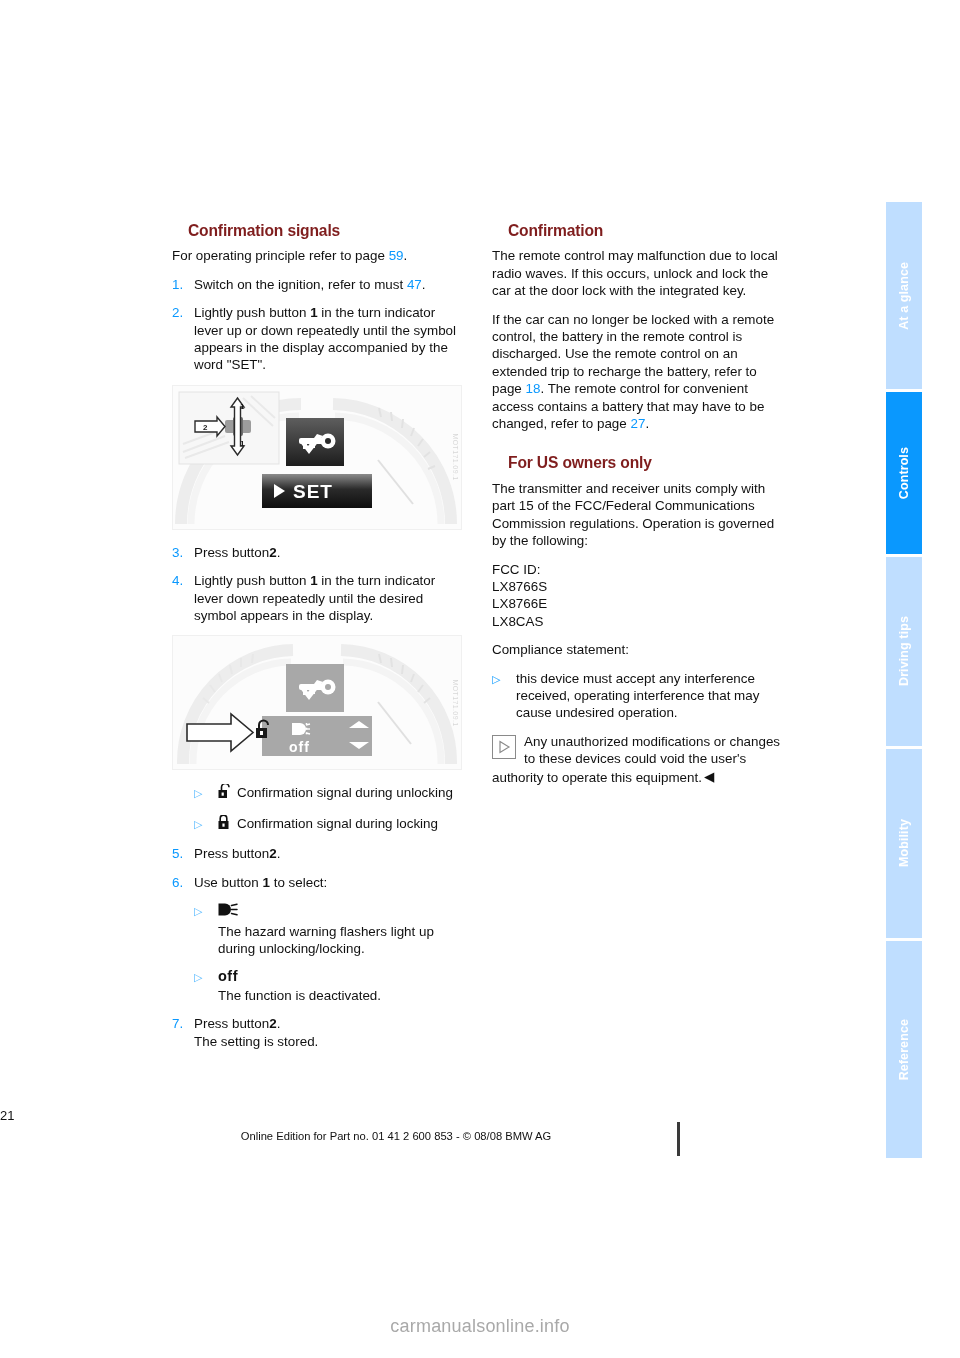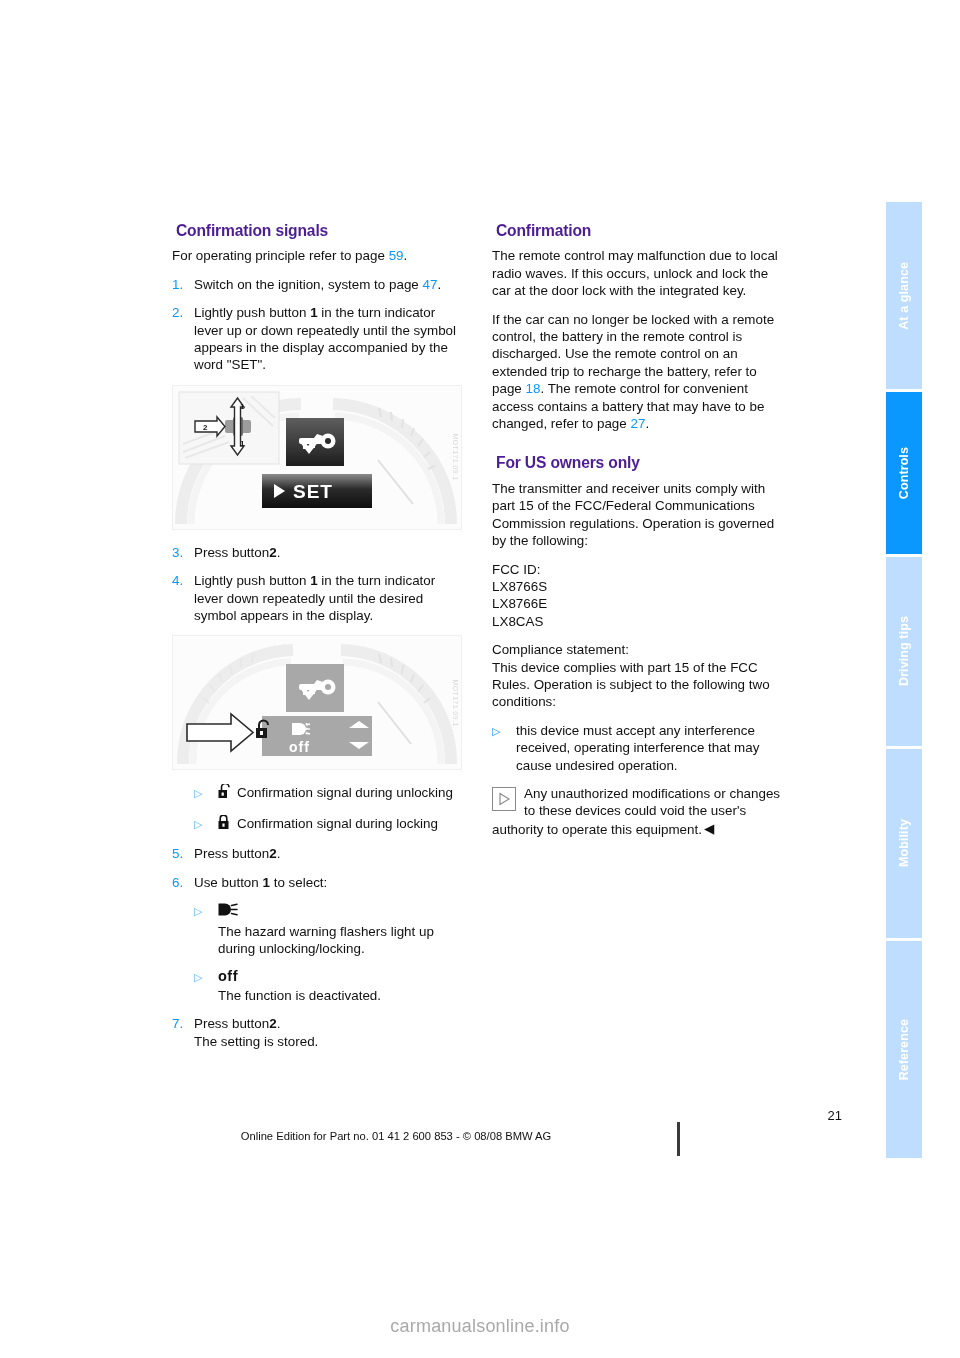--- a/index.html
+++ b/index.html
@@ -71,24 +71,24 @@
     width: 290px;
     top: 222px;
     font-size: 13.4px;
     line-height: 17.4px;
     color: #111;
   }
   #col-left  { left: 172px; }
   #col-right { left: 492px; }
 
   h2.section-title {
-    color: #4c1d95;
+    color: #7f1d1d;
     font-size: 15.6px;
     font-weight: bold;
-    margin: 0 0 8px 4px;
+    margin: 0 0 8px 16px;
     letter-spacing: -0.15px;
   }
   h2.section-title.spaced { margin-top: 22px; }
 
   p.para {
     margin: 0 0 11px 0;
   }
   .pageref { color: #0a98fe; }
   .bold { font-weight: bold; }
   .sup-star { font-weight: bold; }
@@ -187,21 +187,20 @@
   .endmark {
     display: inline-block;
     margin-left: 2px;
     vertical-align: 1px;
   }
   #page-number {
     position: absolute;
     left: 0;
     top: 1108px;
     width: 842px;
-    text-align: right;
     font-size: 13px;
     color: #111;
   }
   #footer-line {
     position: absolute;
     left: 0;
     top: 1130px;
     width: 792px;
     text-align: center;
     font-size: 11.2px;
@@ -239,21 +238,21 @@
 
 
     <p class="para">
       <span>For operating principle refer to page</span>
       <span class="pageref">59</span><span>.</span>
     </p>
 
     <ol class="steps">
       <li>
         <span class="num">1.</span>
-        <span>Switch on the ignition, system to page</span>
+        <span>Switch on the ignition, refer to must</span>
         <span class="pageref">47</span><span>.</span>
       </li>
       <li>
         <span class="num">2.</span>
         <span>Lightly push button</span>
         <span class="bold">1</span>
         <span>in the turn indicator lever up or down repeatedly until the symbol appears in the display accompanied by the word "SET".</span>
       </li>
     </ol>
 
@@ -500,21 +499,20 @@
 
     <p class="para">
       <span>FCC ID:</span><br>
       <span>LX8766S</span><br>
       <span>LX8766E</span><br>
       <span>LX8CAS</span>
     </p>
 
     <p class="para">
       <span>Compliance statement:</span><br>
-      <span>This device complies with part 15 of the FCC Rules. Operation is subject to the following two conditions:</span>
     </p>
 
     <ul class="tribullets">
       <li>
         <span class="tri">▷</span>
       </li>
       <li>
         <span class="tri">▷</span>
         <span>this device must accept any interference received, operating interference that may cause undesired operation.</span>
       </li>

